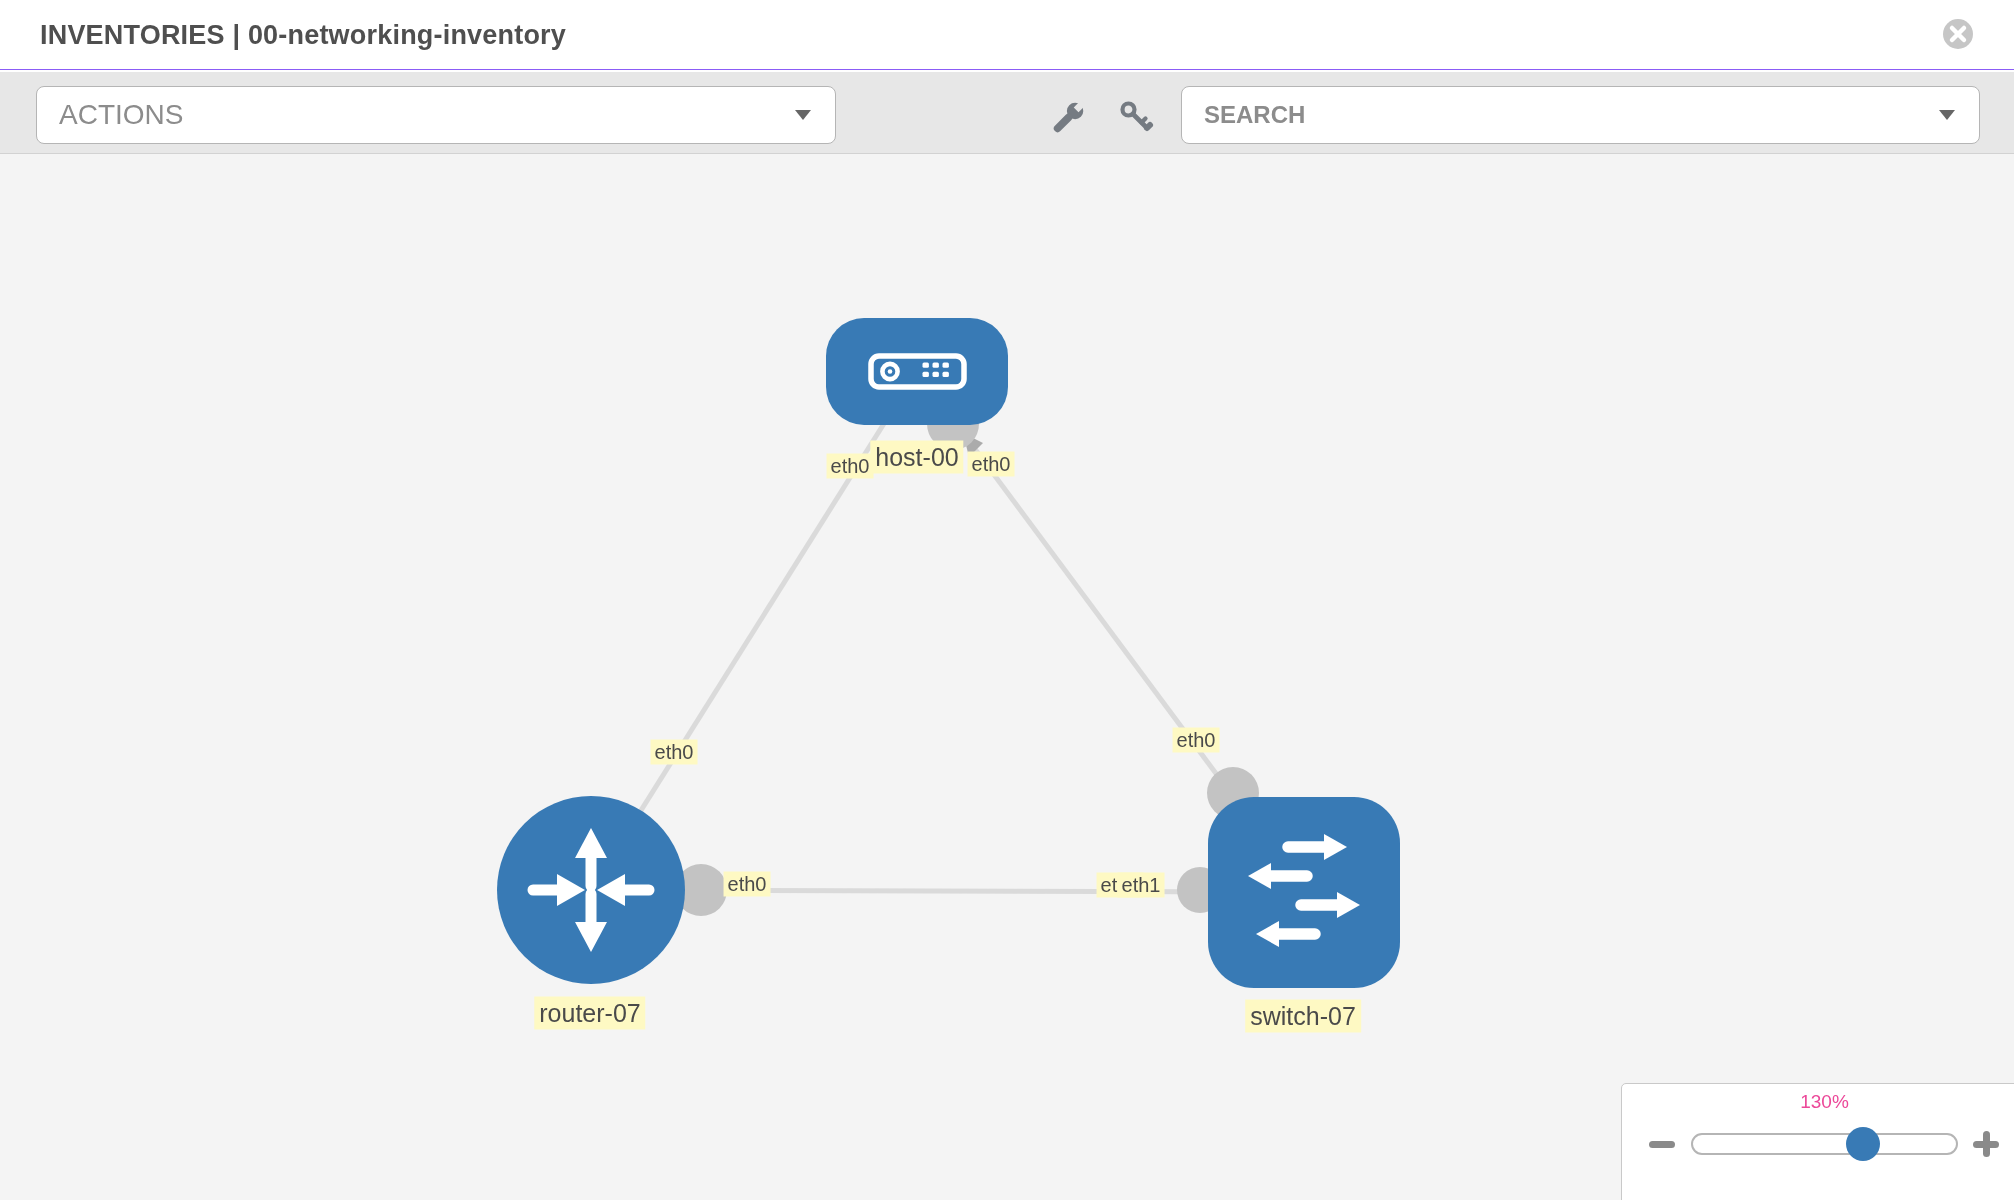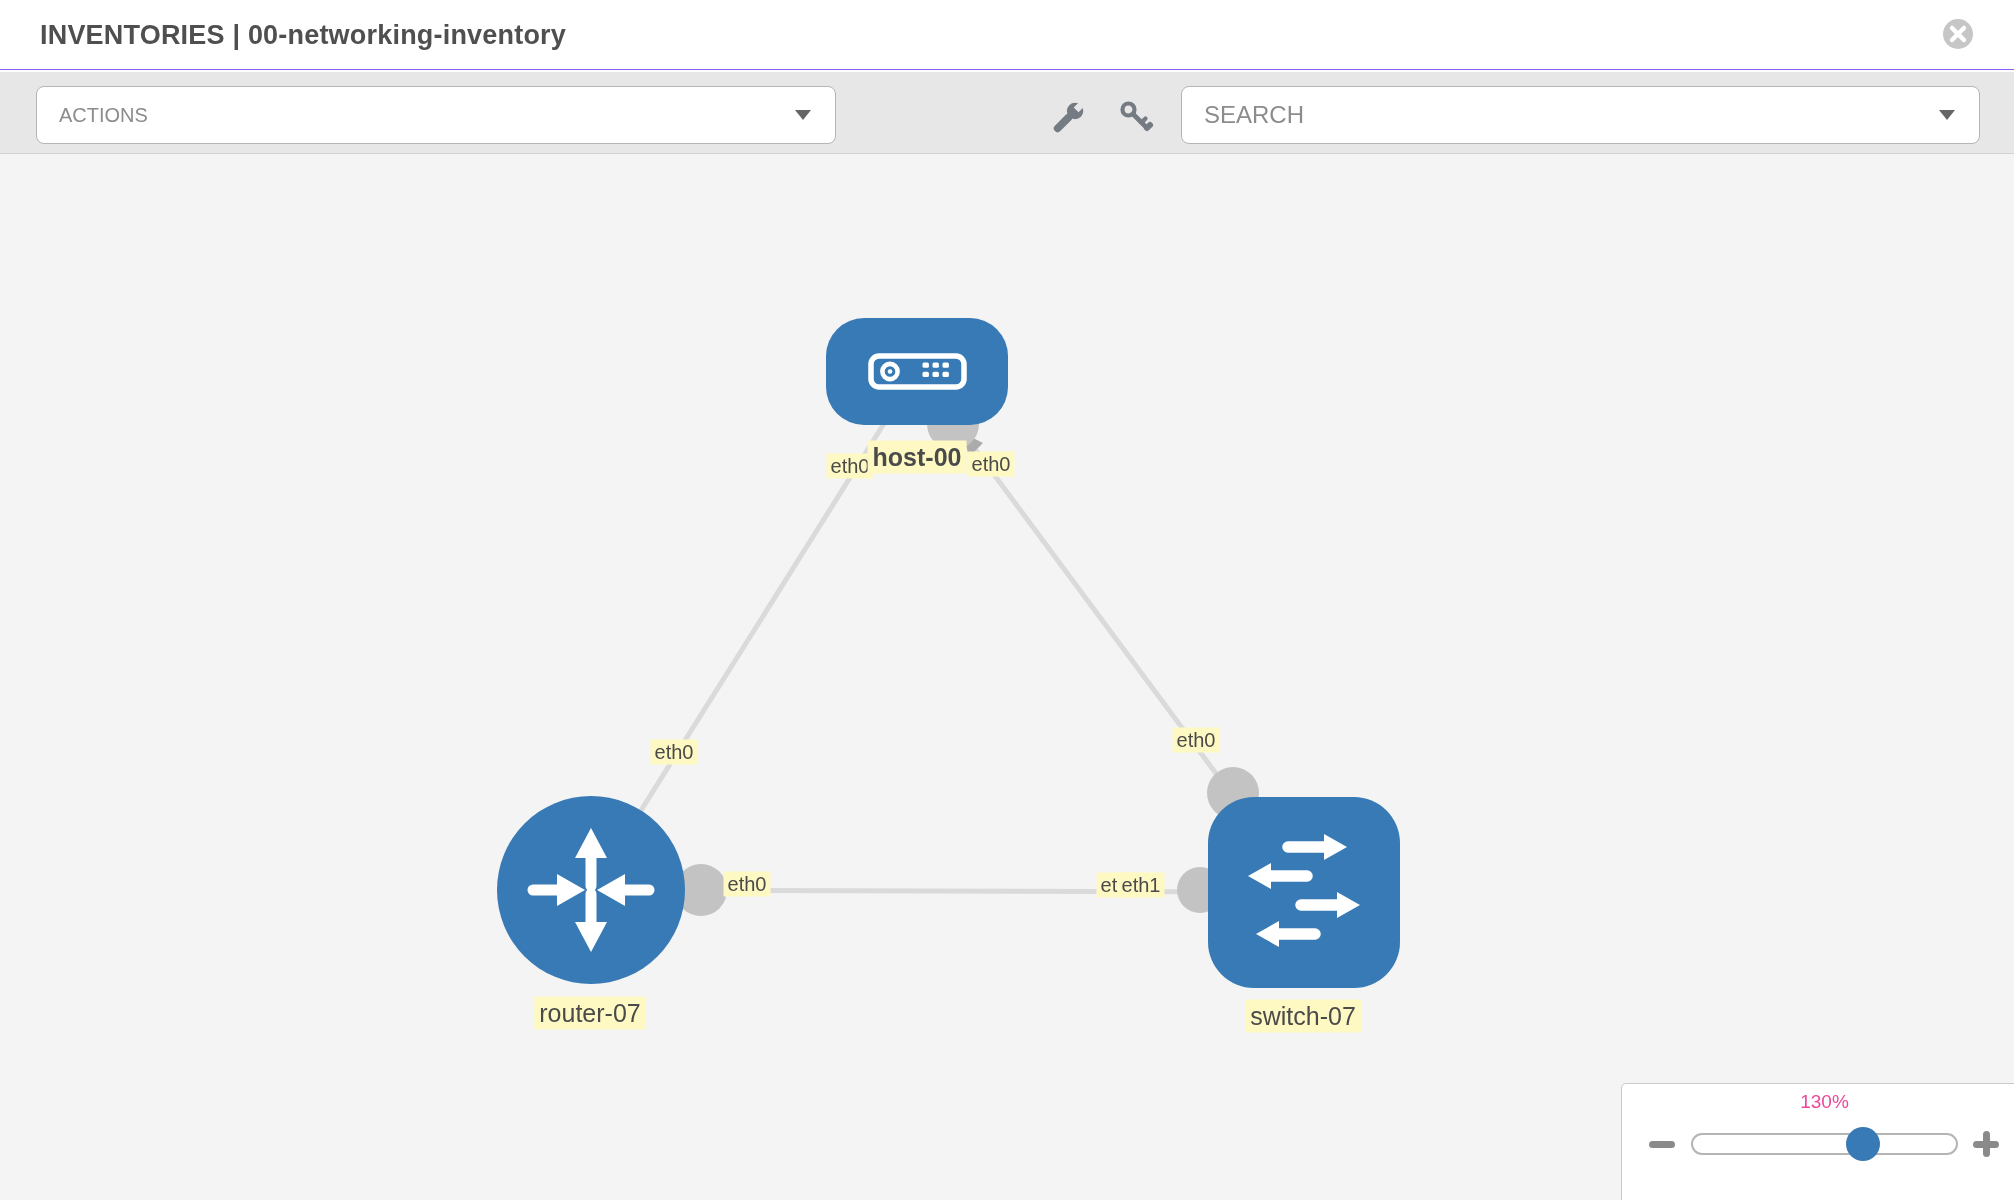--- a/index.html
+++ b/index.html
@@ -15,24 +15,24 @@
                border:none; background:transparent; cursor:pointer; }
 
   
   .toolbar { position:absolute; left:0; top:72px; width:2014px; height:82px;
              background:#e7e7e7; border-bottom:1px solid #d2d2d2; }
   .combo { position:absolute; top:14px; height:58px; background:#fff;
            border:1px solid #b5b5b5; border-radius:8px; display:flex;
            align-items:center; cursor:pointer; }
   .combo-actions { left:36px; width:800px; }
   .combo-search  { left:1181px; width:799px; }
-  .combo-label { flex:1; padding-left:22px; font-size:20px; color:#8c8c8c; }
+  .combo-label { flex:1; padding-left:22px; font-size:28px; color:#8c8c8c; }
   .combo input { flex:1; border:none; outline:none; background:transparent;
                  padding-left:22px; font-size:24px; color:#555;
-                 font-family:"Liberation Sans", sans-serif; }
+                 font-family:"Liberation Sans", sans-serif;font-weight:bold; }
   .combo input::placeholder { color:#8c8c8c; opacity:1; }
   .caret { width:0; height:0; border-left:8px solid transparent;
            border-right:8px solid transparent; border-top:10px solid #666;
            margin-right:24px; }
   .tool-icon-btn { position:absolute; top:23px; width:44px; height:44px;
                    border:none; background:transparent; cursor:pointer; }
   .btn-wrench { left:1046px; }
   .btn-key    { left:1114px; }
 
   
@@ -192,21 +192,21 @@
     </div>
 
     <div class="lbl iface-lbl" style="left:674px;  top:598px;">eth0</div>
     <div class="lbl iface-lbl" style="left:1196px; top:586px;">eth0</div>
     <div class="lbl iface-lbl" style="left:747px;  top:730px;">eth0</div>
     <div class="lbl iface-lbl" style="left:1120px; top:731px;">eth0</div>
     <div class="lbl iface-lbl" style="left:1141px; top:731px;text-align:center;">eth1</div>
     <div class="lbl iface-lbl" style="left:850px;  top:312px;">eth0</div>
     <div class="lbl iface-lbl" style="left:991px;  top:310px;">eth0</div>
 
-    <div class="lbl node-lbl" style="left:917px;  top:303px;font-weight:bold;">host-00</div>
+    <div class="lbl node-lbl" style="left:917px;  top:303px;">host-00</div>
     <div class="lbl node-lbl" style="left:590px;  top:859px;">router-07</div>
     <div class="lbl node-lbl" style="left:1303px; top:862px;">switch-07</div>
 
     <div class="zoom-panel">
       <div class="zoom-level">130%</div>
       <button class="zoom-btn zoom-minus">
         <span class="bar-h"></span>
       </button>
       <div class="zoom-track"></div>
       <div class="zoom-handle"></div>

